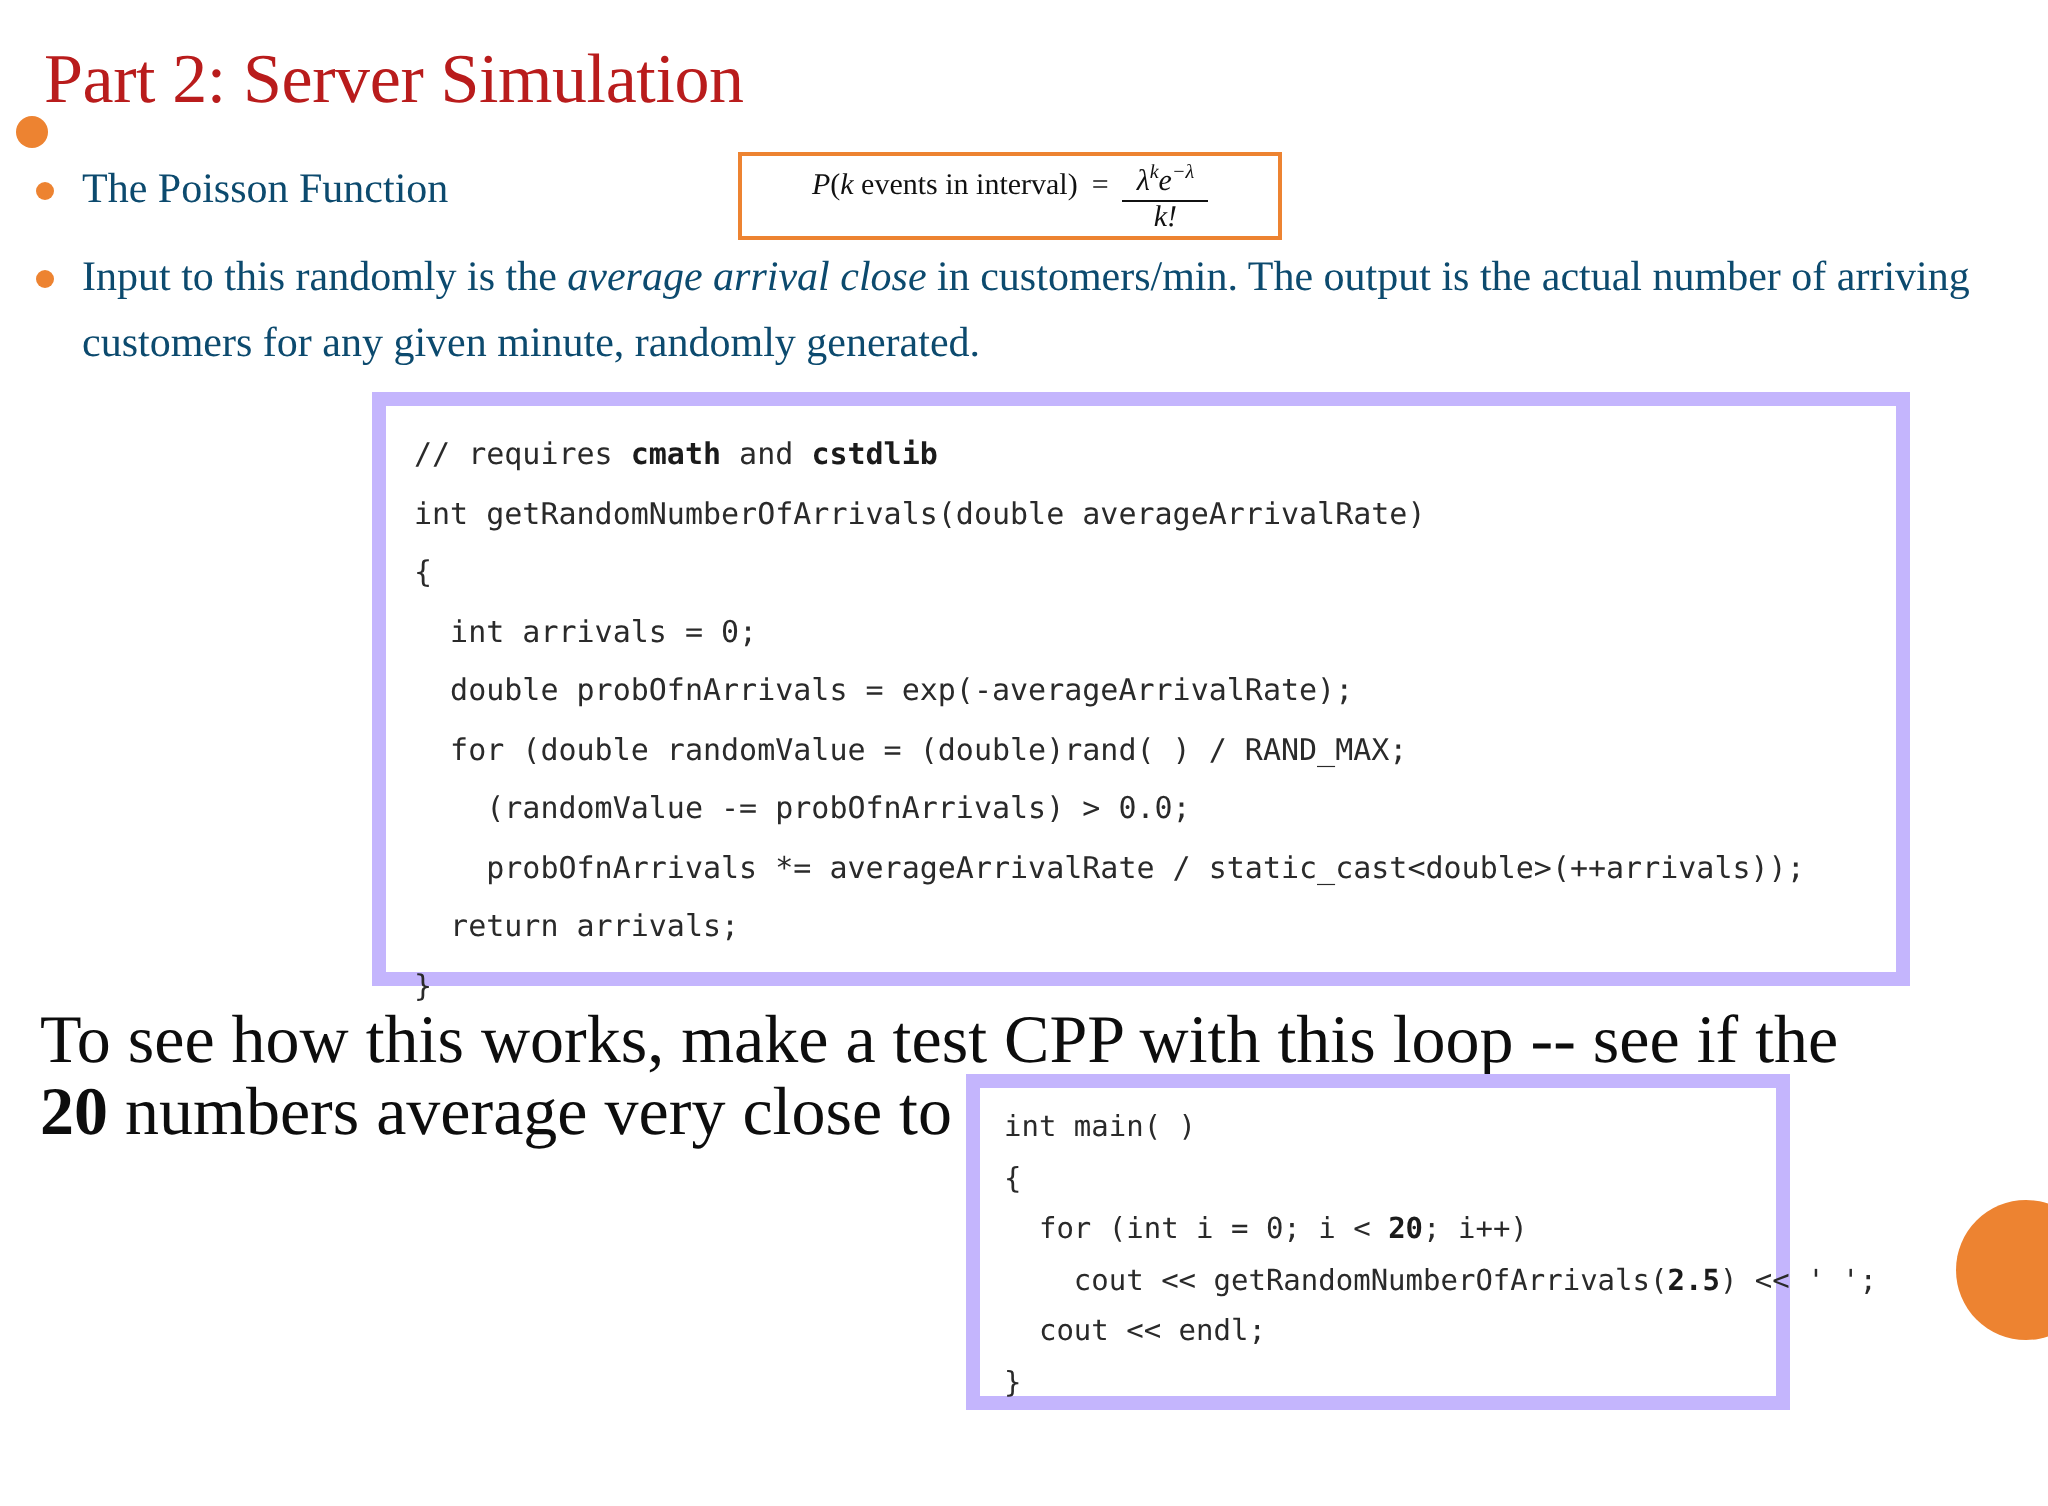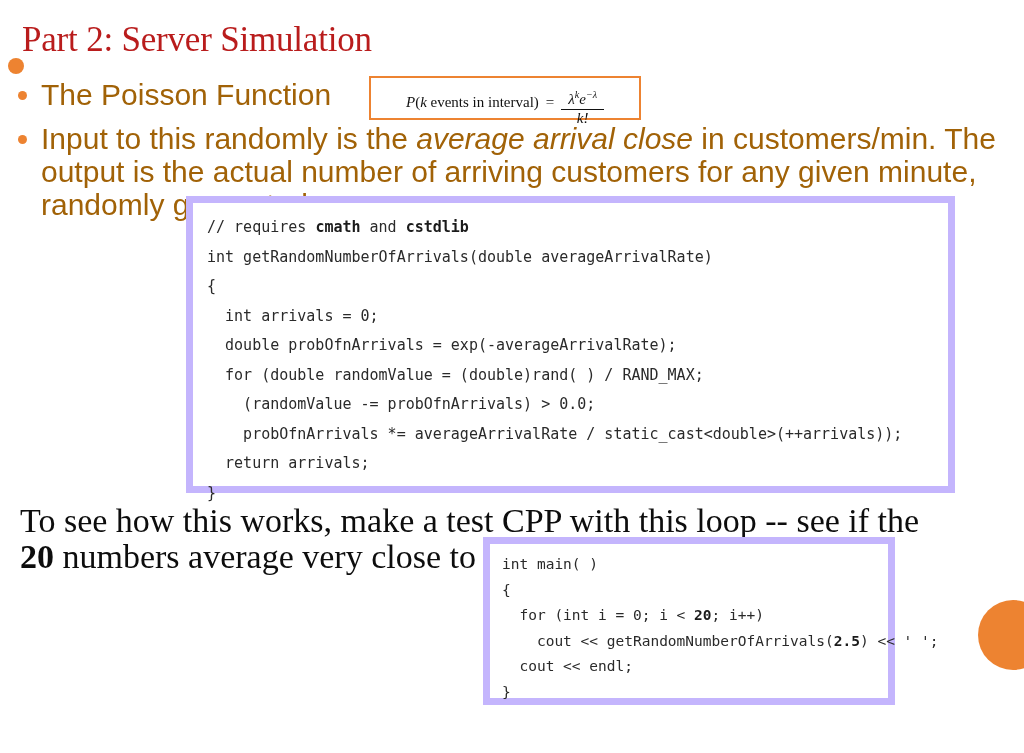--- a/index.html
+++ b/index.html
@@ -47,42 +47,42 @@
   .bullet-dot {
     flex: 0 0 auto;
     width: 9px;
     height: 9px;
     border-radius: 50%;
     background: #ED8331;
     margin-top: 13px;
     margin-right: 14px;
   }
   .bullet-text {
-    font-family: Liberation Sans, sans-serif;
-    font-size: 30px;
+    font-family: Liberation Serif, serif;
+    font-size: 21px;
     line-height: 33px;
-    color: #a16207;
+    color: #0c4a6e;
   }
   .bullet-text .ital { font-style: italic; }
 
   #bullet-1 { left: 18px; top: 78px; }
   #bullet-2 { left: 18px; top: 122px; width: 1000px; }
   #bullet-2 .bullet-text { width: 970px; }
 
   
   #formula-box {
     position: absolute;
     left: 369px;
     top: 76px;
     width: 272px;
     height: 44px;
     border: 2px solid #ED8331;
     background: #ffffff;
     display: flex;
-    align-items: flex-start;
+    align-items: flex-end;
     justify-content: center;
     box-sizing: border-box;
   }
   #formula-inner {
     font-family: "Liberation Serif", serif;
     font-size: 15px;
     color: #111;
     display: flex;
     align-items: center;
     white-space: nowrap;

